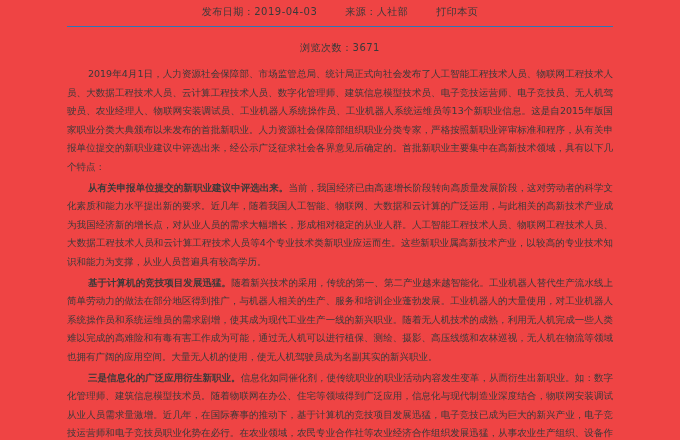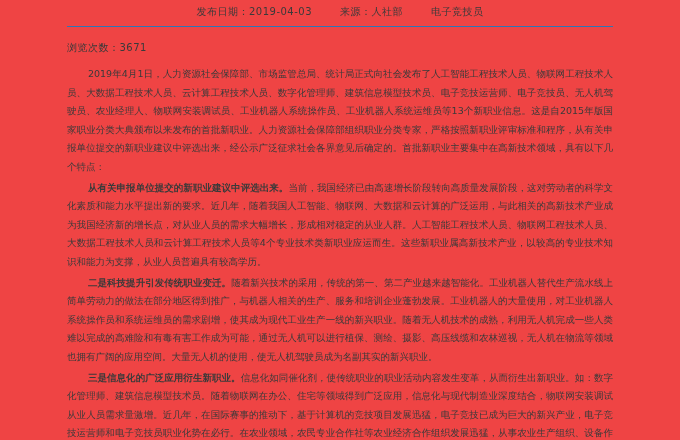--- a/index.html
+++ b/index.html
@@ -35,21 +35,21 @@
   }
   .divider {
     width: 546px;
     margin: 7px auto 0;
     height: 0;
     border-top: 1.5px solid var(--divider-blue, #2e75b6);
   }
   .views-row {
     width: 546px;
     margin: 14px auto 0;
-    text-align: left;
+    text-align: center;
     font-size: 10px;
     letter-spacing: 0.5px;
     color: var(--text, #3a3a3a);
   }
   .content {
     width: 546px;
     margin: 10px auto 0;
     font-size: 9.5px;
     line-height: 18.6px;
     text-align: justify;
@@ -64,27 +64,27 @@
   }
 </style>
 </head>
 <body>
 
 <div class="page">
 
   <div class="meta-bar">
     <span class="meta-item"><span>发布日期：</span><span>2019-04-03</span></span>
     <span class="meta-item"><span>来源：</span><span>人社部</span></span>
-    <a class="meta-item print-link">电子竞技员</a>
+    <a class="meta-item print-link">打印本页</a>
   </div>
 
   <div class="divider"></div>
 
   <div class="views-row"><span>浏览次数：</span><span>3671</span></div>
 
   <div class="content">
     <p><span class="lead"></span><span>2019年4月1日，人力资源社会保障部、市场监管总局、统计局正式向社会发布了人工智能工程技术人员、物联网工程技术人员、大数据工程技术人员、云计算工程技术人员、数字化管理师、建筑信息模型技术员、电子竞技运营师、电子竞技员、无人机驾驶员、农业经理人、物联网安装调试员、工业机器人系统操作员、工业机器人系统运维员等13个新职业信息。这是自2015年版国家职业分类大典颁布以来发布的首批新职业。人力资源社会保障部组织职业分类专家，严格按照新职业评审标准和程序，从有关申报单位提交的新职业建议中评选出来，经公示广泛征求社会各界意见后确定的。首批新职业主要集中在高新技术领域，具有以下几个特点：</span></p>
     <p><span class="lead">从有关申报单位提交的新职业建议中评选出来。</span><span>当前，我国经济已由高速增长阶段转向高质量发展阶段，这对劳动者的科学文化素质和能力水平提出新的要求。近几年，随着我国人工智能、物联网、大数据和云计算的广泛运用，与此相关的高新技术产业成为我国经济新的增长点，对从业人员的需求大幅增长，形成相对稳定的从业人群。人工智能工程技术人员、物联网工程技术人员、大数据工程技术人员和云计算工程技术人员等4个专业技术类新职业应运而生。这些新职业属高新技术产业，以较高的专业技术知识和能力为支撑，从业人员普遍具有较高学历。</span></p>
-    <p><span class="lead">二是科技提升引发传统职业变迁。</span><span>随着新兴技术的采用，传统的第一、第二产业越来越智能化。工业机器人替代生产流水线上简单劳动力的做法在部分地区得到推广，与机器人相关的生产、服务和培训企业蓬勃发展。工业机器人的大量使用，对工业机器人系统操作员和系统运维员的需求剧增，使其成为现代工业生产一线的新兴职业。随着无人机技术的成熟，利用无人机完成一些人类难以完成的高难险和有毒有害工作成为可能，通过无人机可以进行植保、测绘、摄影、高压线缆和农林巡视，无人机在物流等领域也拥有广阔的应用空间。大量无人机的使用，使无人机驾驶员成为名副其实的新兴职业。</span></p>
+    <p><span class="lead">基于计算机的竞技项目发展迅猛。</span><span>随着新兴技术的采用，传统的第一、第二产业越来越智能化。工业机器人替代生产流水线上简单劳动力的做法在部分地区得到推广，与机器人相关的生产、服务和培训企业蓬勃发展。工业机器人的大量使用，对工业机器人系统操作员和系统运维员的需求剧增，使其成为现代工业生产一线的新兴职业。随着无人机技术的成熟，利用无人机完成一些人类难以完成的高难险和有毒有害工作成为可能，通过无人机可以进行植保、测绘、摄影、高压线缆和农林巡视，无人机在物流等领域也拥有广阔的应用空间。大量无人机的使用，使无人机驾驶员成为名副其实的新兴职业。</span></p>
     <p><span class="lead">三是信息化的广泛应用衍生新职业。</span><span>信息化如同催化剂，使传统职业的职业活动内容发生变革，从而衍生出新职业。如：数字化管理师、建筑信息模型技术员。随着物联网在办公、住宅等领域得到广泛应用，信息化与现代制造业深度结合，物联网安装调试从业人员需求量激增。近几年，在国际赛事的推动下，基于计算机的竞技项目发展迅猛，电子竞技已成为巨大的新兴产业，电子竞技运营师和电子竞技员职业化势在必行。在农业领域，农民专业合作社等农业经济合作组织发展迅猛，从事农业生产组织、设备作业、技术支持、产品加工与销售等管理服务的人员需求旺盛，农业经理人应运而生。</span></p>
   </div>
 
 </div>
 
 </body></html>

